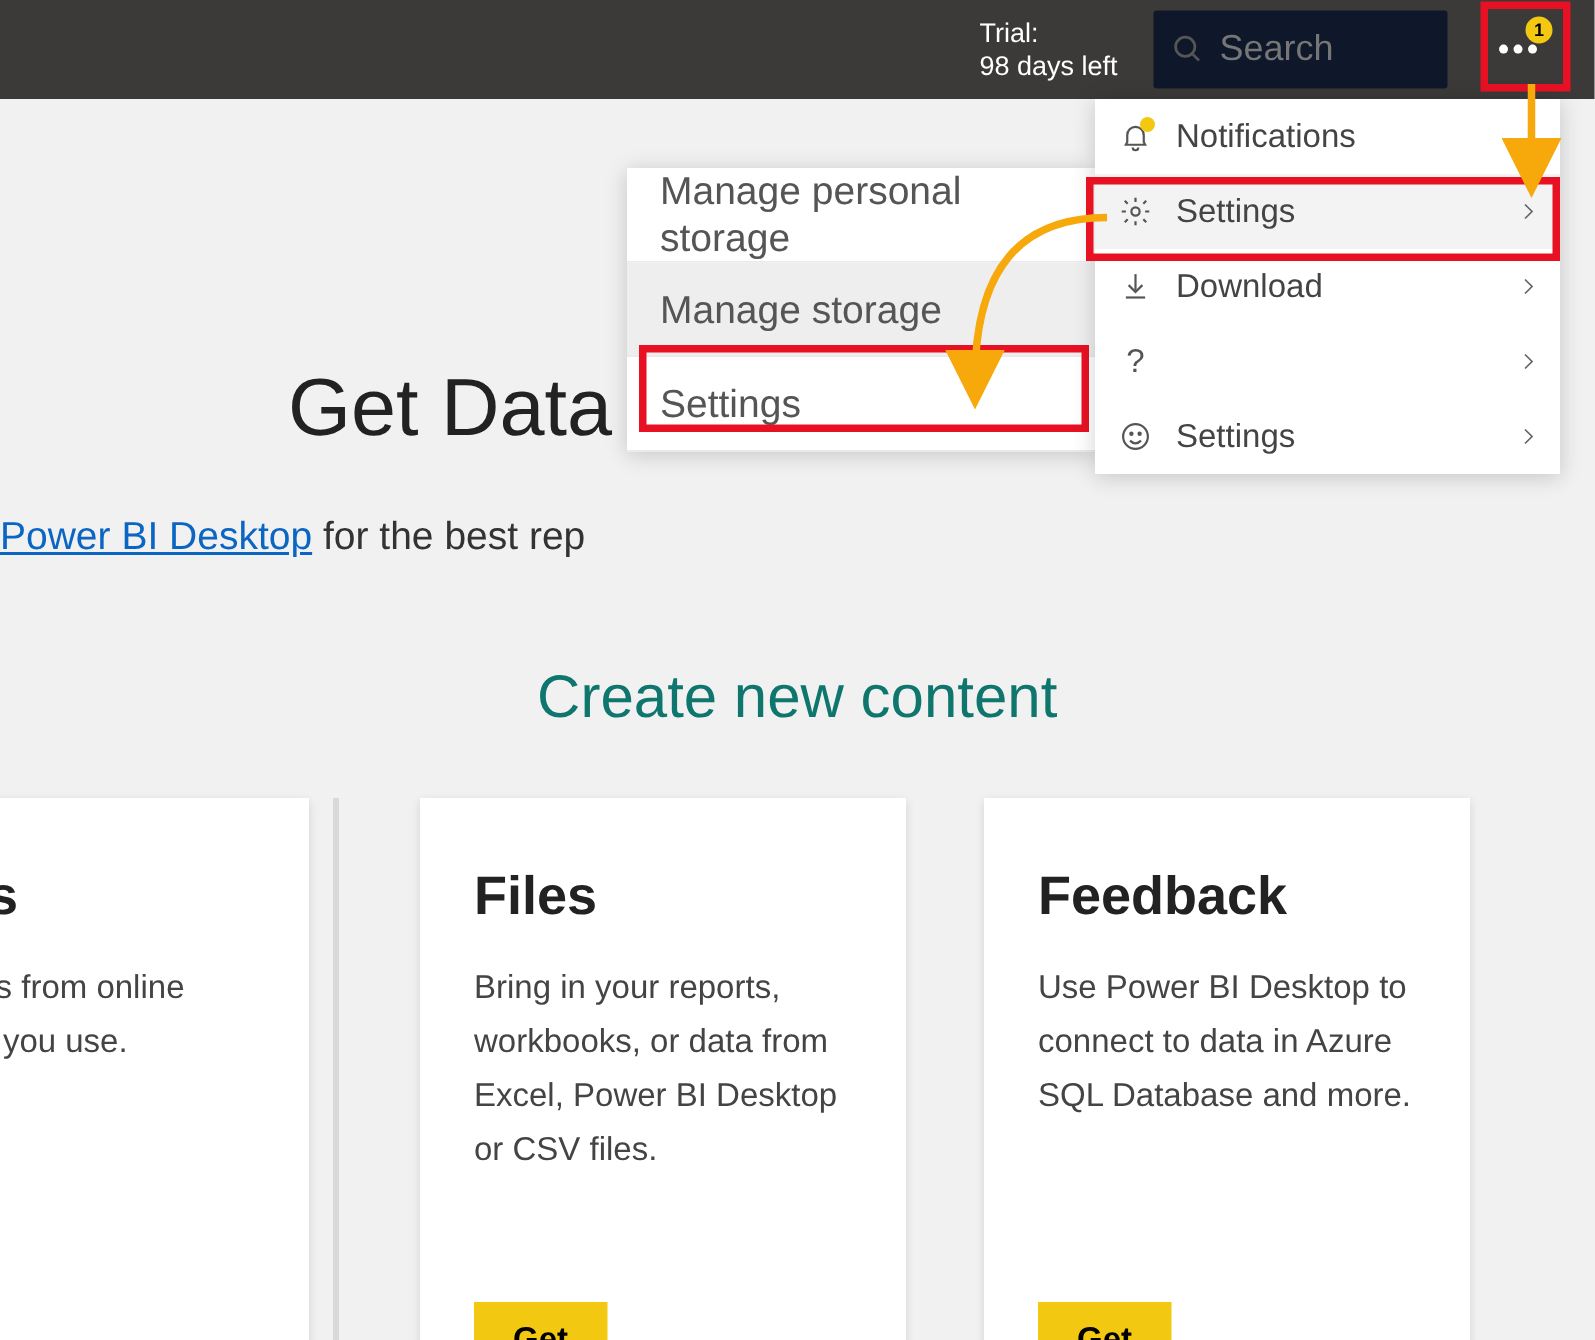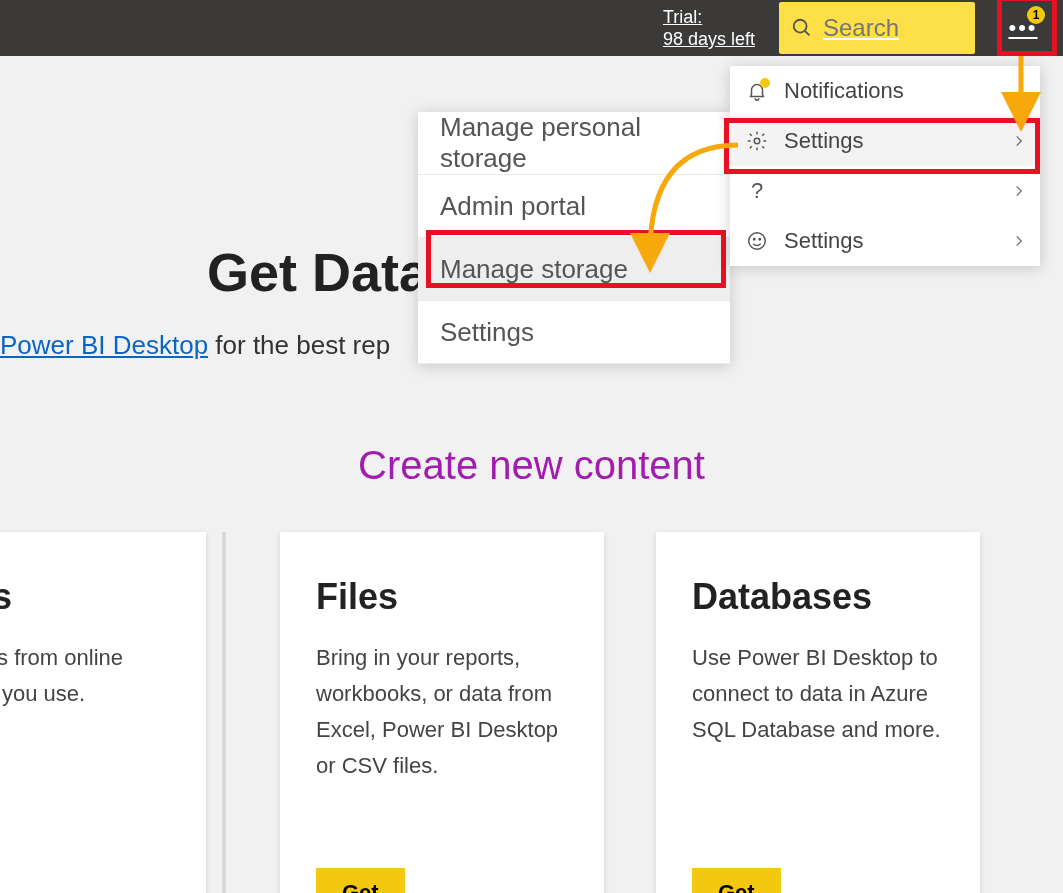--- a/index.html
+++ b/index.html
@@ -10,40 +10,39 @@
     font-family: "Segoe UI", -apple-system, Helvetica, Arial, sans-serif;
     background: #f1f1f1;
     overflow: hidden;
     color: #333;
   }
 
   
   .topbar {
     position: absolute;
     left: 0; top: 0; right: 0;
-    height: 56px;
+    height: 66px;
     background: #3b3a39;
     color: #fff;
     display: flex;
     align-items: center;
     justify-content: flex-end;
-    padding: 0 12px 0 0;
+    padding: 0 22px 0 0;
     box-sizing: border-box;
-    text-decoration: underline;
   }
   .trial-block {
     text-align: left;
     font-size: 18px;
     line-height: 22px;
     margin-right: 24px;
   }
   .search-wrap {
     width: 196px;
     height: 52px;
-    background: #fde047;
+    background: #0f172a;
     display: flex;
     align-items: center;
     border-radius: 2px;
   }
   .search-icon {
     width: 22px; height: 22px;
     margin: 0 8px 0 12px;
     flex: none;
   }
   .search-input {
@@ -180,44 +179,43 @@
   
   .page {
     position: absolute;
     top: 66px; left: 0; right: 0; bottom: 0;
   }
   .page-title {
     position: absolute;
     top: 175px;
     left: 192px;
     font-size: 54px;
-    font-weight: 700;
+    font-weight: 400;
     color: #222;
-    margin-left: 15px;
   }
   .subtitle-line {
     position: absolute;
-    top: 264px;
+    top: 276px;
     left: 0;
     font-size: 26px;
     color: #333;
   }
   .subtitle-line .link {
     color: #0b66c3;
     text-decoration: underline;
     cursor: pointer;
   }
   .create-heading {
     position: absolute;
     top: 377px;
     left: 0;
     width: 100%;
     text-align: center;
     font-size: 40px;
-    color: #a21caf;
+    color: #0f766e;
     font-weight: 400;
   }
 
   
   .cards {
     position: absolute;
     top: 466px;
     left: -58px;
     display: flex;
   }
@@ -339,20 +337,35 @@
       </svg>
     </span>
     <span>Settings</span>
     <span class="chev">
       <svg width="14" height="14" viewBox="0 0 24 24" fill="none" stroke="#666" stroke-width="2">
           <polyline points="8 4 16 12 8 20"></polyline>
         </svg>
     </span>
   </div>
 
+  <div class="d1-item">
+    <span class="icon">
+      <svg viewBox="0 0 24 24" width="22" height="22" fill="none" stroke="#555" stroke-width="1.6">
+        <path d="M12 3v12"></path>
+          <path d="M7 11l5 5 5-5"></path>
+          <path d="M5 20h14"></path>
+      </svg>
+    </span>
+    <span>Download</span>
+    <span class="chev">
+      <svg width="14" height="14" viewBox="0 0 24 24" fill="none" stroke="#666" stroke-width="2">
+          <polyline points="8 4 16 12 8 20"></polyline>
+        </svg>
+    </span>
+  </div>
 
   <div class="d1-item">
     <span class="icon" style="font-size:22px;">?</span>
     <span class="chev">
       <svg width="14" height="14" viewBox="0 0 24 24" fill="none" stroke="#666" stroke-width="2">
           <polyline points="8 4 16 12 8 20"></polyline>
         </svg>
     </span>
   </div>
 
@@ -384,23 +397,20 @@
       </marker>
     </defs>
     <path d="M118 12 C 50 12, 30 60, 30 120" fill="none" stroke="#f7a80b" stroke-width="5" marker-end="url(#arrhead2)"></path>
   </svg>
 </div>
 
 <div class="dropdown2">
   <div class="d2-item">
     <span>Manage personal storage</span>
   </div>
-  <div class="d2-item">
-    <span>Admin portal</span>
-  </div>
   <div class="d2-item hover">
     <span>Manage storage</span>
   </div>
   <div class="d2-item">
     <span>Settings</span>
   </div>
   <div class="highlight-gateways"></div>
 </div>
 
 <div class="page">
@@ -425,18 +435,18 @@
 
     <div class="divider-v"></div>
 
     <div class="card">
       <div class="card-title">Files</div>
       <div class="card-desc">Bring in your reports, workbooks, or data from Excel, Power BI Desktop or CSV files.</div>
       <button class="card-btn">Get</button>
     </div>
 
     <div class="card">
-      <div class="card-title">Databases</div>
+      <div class="card-title">Feedback</div>
       <div class="card-desc">Use Power BI Desktop to connect to data in Azure SQL Database and more.</div>
       <button class="card-btn">Get</button>
     </div>
   </div>
 </div>
 
 </body></html>

